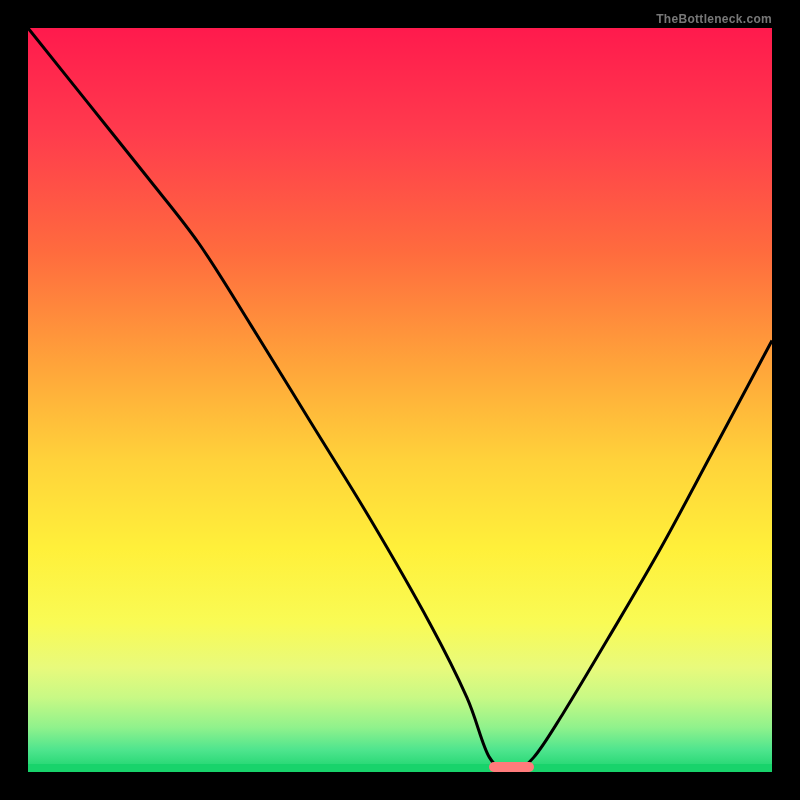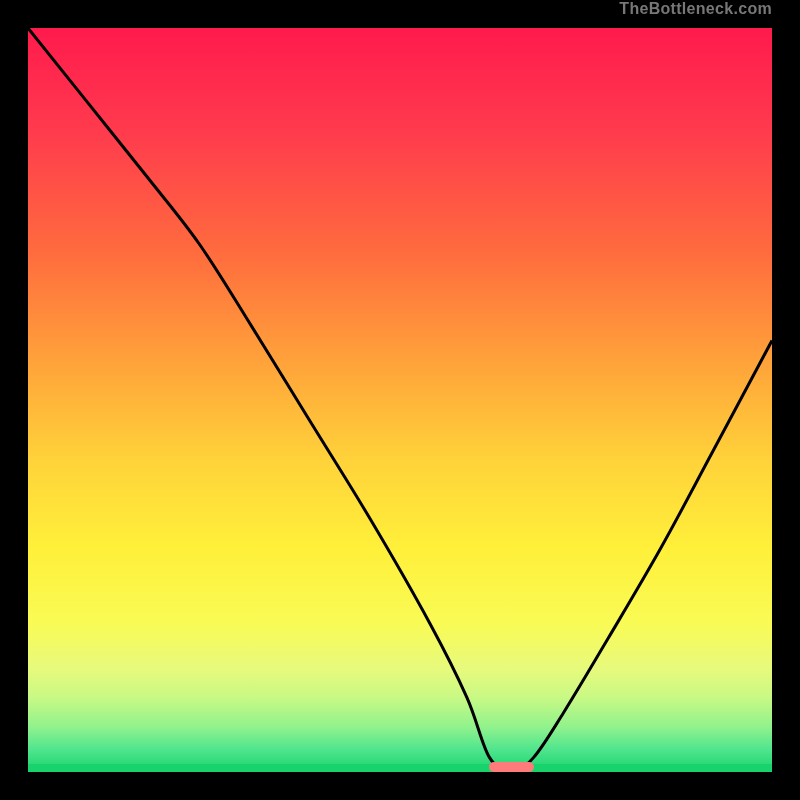--- a/index.html
+++ b/index.html
@@ -47,24 +47,24 @@
   }
   .curve-svg {
     position: absolute;
     left: 28px;
     top: 28px;
     width: 744px;
     height: 744px;
   }
   .watermark {
     position: absolute;
-    top: 0;
+    top: 12px;
     right: 28px;
     font-family: Arial, Helvetica, sans-serif;
-    font-size: 16px;
+    font-size: 12px;
     font-weight: 600;
     color: #777;
     letter-spacing: 0.3px;
     user-select: none;
   }
   .marker {
     position: absolute;
     height: 10px;
     border-radius: 5px;
   }

